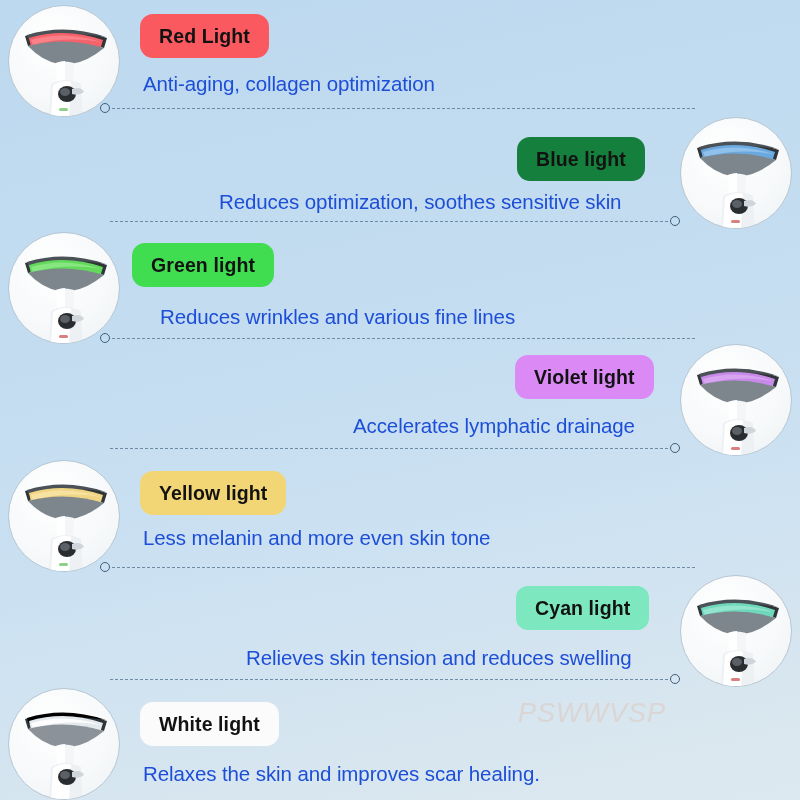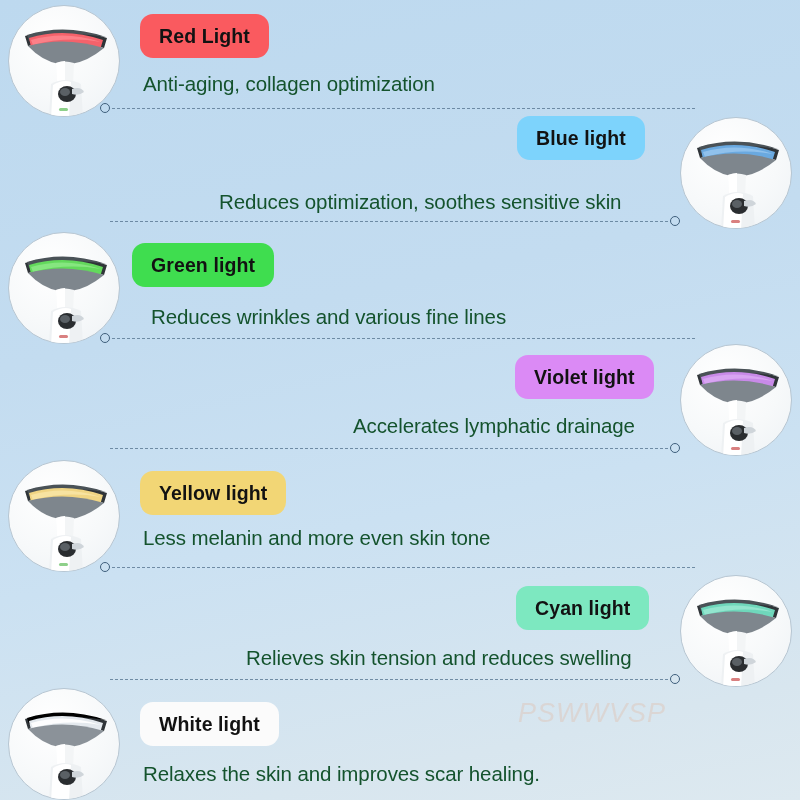--- a/index.html
+++ b/index.html
@@ -68,21 +68,21 @@
     color: #121212;
     white-space: nowrap;
     letter-spacing: 0.1px;
   }
 
   
   .desc {
     position: absolute;
     font-size: 20.5px;
     font-weight: 400;
-    color: #14532d;
+    color: #1d4ed8;
     white-space: nowrap;
     letter-spacing: -0.1px;
   }
 
   
   .conn {
     position: absolute;
     height: 12px;
   }
   .conn .rule {
@@ -148,21 +148,21 @@
         <path d="M47 57 Q52 55 56 55 L56 82 Q51 82 48 80 Z" fill="#ffffff"></path>
         <path d="M42 78 Q56 70 72 78 L74 112 L40 112 Z" fill="#eef1f3"></path>
         <path d="M44 79 Q54 73 62 76 L60 112 L42 112 Z" fill="#ffffff"></path>
         <ellipse cx="58" cy="88" rx="9" ry="8" fill="#2a2d30"></ellipse>
         <ellipse cx="56" cy="86" rx="5" ry="4" fill="#5a6065"></ellipse>
         <path d="M63 83 Q72 80 75 86 Q70 90 63 88 Z" fill="#cfd5da"></path>
         <rect x="50" y="102" width="9" height="3" rx="1.5" fill="#d98080"></rect>
       </g>
     </svg>
   </div>
-  <div class="badge" style="left:517px; top:116px; background:#7dd3fc;">
+  <div class="badge" style="left:517px; top:137px; background:#15803d;">
     <span>Blue light</span>
   </div>
   <div class="desc" style="left:219px; top:190px;">Reduces optimization, soothes sensitive skin</div>
   <div class="conn" style="left:110px; top:216px; width:570px;">
     <div class="rule" style="left:0px; width:558px;"></div>
     <div class="dot" style="left:560px;"></div>
   </div>
 </div>
 
 <div class="row" style="top:0px;">
@@ -181,21 +181,21 @@
         <ellipse cx="58" cy="88" rx="9" ry="8" fill="#2a2d30"></ellipse>
         <ellipse cx="56" cy="86" rx="5" ry="4" fill="#5a6065"></ellipse>
         <path d="M63 83 Q72 80 75 86 Q70 90 63 88 Z" fill="#cfd5da"></path>
         <rect x="50" y="102" width="9" height="3" rx="1.5" fill="#d98080"></rect>
       </g>
     </svg>
   </div>
   <div class="badge" style="left:132px; top:243px; background:#3fdd4f;">
     <span>Green light</span>
   </div>
-  <div class="desc" style="left:151px; top:305px;">Reduces wrinkles and various fine lines</div>
+  <div class="desc" style="left:160px; top:305px;">Reduces wrinkles and various fine lines</div>
   <div class="conn" style="left:100px; top:333px; width:595px;">
     <div class="dot" style="left:0px;"></div>
     <div class="rule" style="left:12px; width:583px;"></div>
   </div>
 </div>
 
 <div class="row" style="top:0px;">
   <div class="photo" style="left:680px; top:344px;">
     <svg class="dev" viewBox="0 0 112 112">
       <g>

